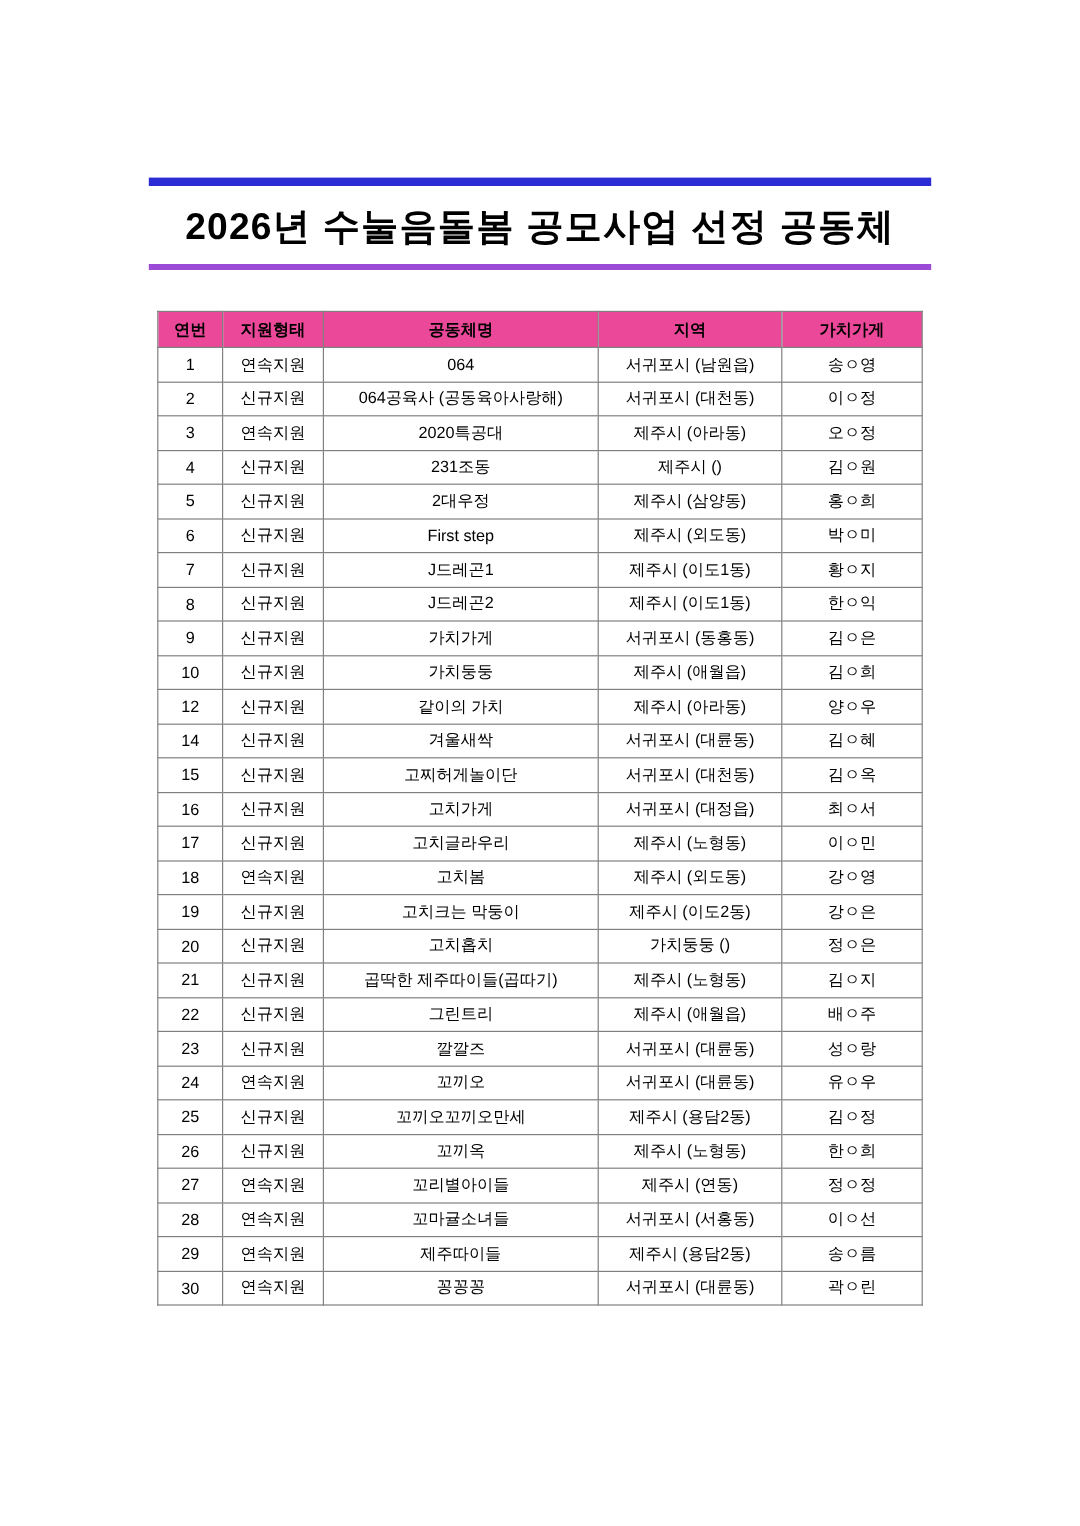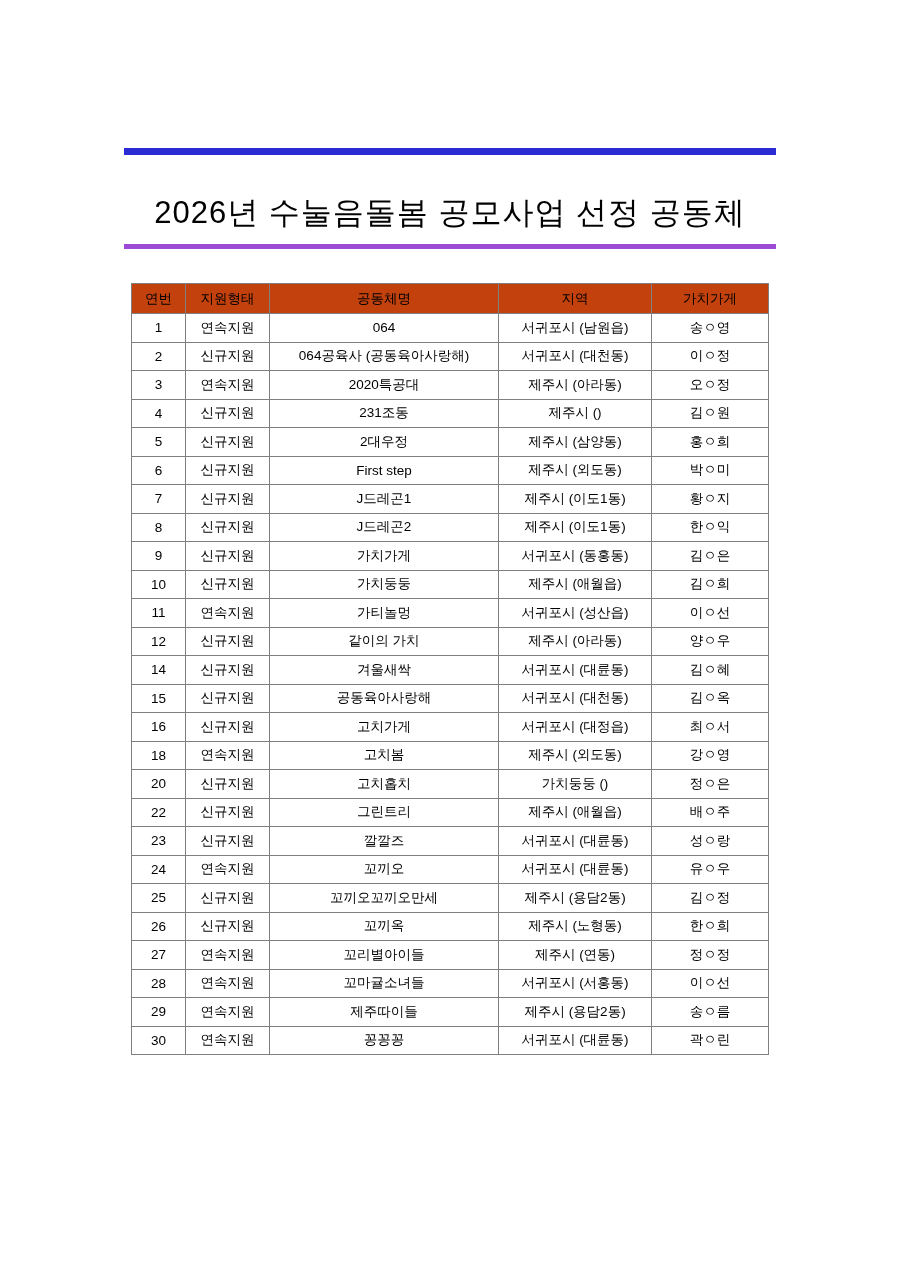--- a/index.html
+++ b/index.html
@@ -26,26 +26,25 @@
     width: 652px;
   }
   .rule-top {
     height: 7px;
     background: #2c2cd4;
     width: 100%;
   }
   .title-text {
     text-align: center;
     font-size: 31px;
-    font-weight: normal;
+    font-weight: bold;
     letter-spacing: 1px;
     padding: 13px 0 10px 0;
     color: #000000;
     font-family: "Liberation Sans", "DejaVu Sans", sans-serif;
-    margin-top: 24px;
   }
   .rule-bottom {
     height: 5px;
     background: #9b4bd6;
     width: 100%;
   }
   table.comm-table {
     border-collapse: collapse;
     margin: 34px auto 0 auto;
     width: 637px;
@@ -56,22 +55,22 @@
     border: 1px solid #808080;
     font-size: 13.5px;
     text-align: center;
     height: 27.5px;
     padding: 0 2px;
     font-family: "Liberation Sans", "DejaVu Sans", sans-serif;
     white-space: nowrap;
     overflow: hidden;
   }
   table.comm-table thead th {
-    background: #c2410c;
-    font-weight: normal;
+    background: #ec4899;
+    font-weight: bold;
     height: 29px;
   }
   col.c-no      { width: 54px; }
   col.c-type    { width: 84px; }
   col.c-name    { width: 229px; }
   col.c-region  { width: 153px; }
   col.c-rep     { width: 117px; }
 </style>
 </head>
 <body>
@@ -166,69 +165,83 @@
           <td>김ㅇ은</td>
         </tr>
         <tr>
           <td>10</td>
           <td>신규지원</td>
           <td>가치둥둥</td>
           <td>제주시 (애월읍)</td>
           <td>김ㅇ희</td>
         </tr>
         <tr>
-          <td>11</td>
-          <td>연속지원</td>
-          <td>가티놀멍</td>
-          <td>서귀포시 (성산읍)</td>
-          <td>이ㅇ선</td>
-        </tr>
-        <tr>
           <td>12</td>
           <td>신규지원</td>
           <td>같이의 가치</td>
           <td>제주시 (아라동)</td>
           <td>양ㅇ우</td>
         </tr>
         <tr>
           <td>14</td>
           <td>신규지원</td>
           <td>겨울새싹</td>
           <td>서귀포시 (대륜동)</td>
           <td>김ㅇ혜</td>
         </tr>
         <tr>
           <td>15</td>
           <td>신규지원</td>
-          <td>공동육아사랑해</td>
+          <td>고찌허게놀이단</td>
           <td>서귀포시 (대천동)</td>
           <td>김ㅇ옥</td>
         </tr>
         <tr>
           <td>16</td>
           <td>신규지원</td>
           <td>고치가게</td>
           <td>서귀포시 (대정읍)</td>
           <td>최ㅇ서</td>
         </tr>
         <tr>
+          <td>17</td>
+          <td>신규지원</td>
+          <td>고치글라우리</td>
+          <td>제주시 (노형동)</td>
+          <td>이ㅇ민</td>
+        </tr>
+        <tr>
           <td>18</td>
           <td>연속지원</td>
           <td>고치봄</td>
           <td>제주시 (외도동)</td>
           <td>강ㅇ영</td>
         </tr>
         <tr>
+          <td>19</td>
+          <td>신규지원</td>
+          <td>고치크는 막둥이</td>
+          <td>제주시 (이도2동)</td>
+          <td>강ㅇ은</td>
+        </tr>
+        <tr>
           <td>20</td>
           <td>신규지원</td>
           <td>고치홉치</td>
           <td>가치둥둥 ()</td>
           <td>정ㅇ은</td>
         </tr>
         <tr>
+          <td>21</td>
+          <td>신규지원</td>
+          <td>곱딱한 제주따이들(곱따기)</td>
+          <td>제주시 (노형동)</td>
+          <td>김ㅇ지</td>
+        </tr>
+        <tr>
           <td>22</td>
           <td>신규지원</td>
           <td>그린트리</td>
           <td>제주시 (애월읍)</td>
           <td>배ㅇ주</td>
         </tr>
         <tr>
           <td>23</td>
           <td>신규지원</td>
           <td>깔깔즈</td>

